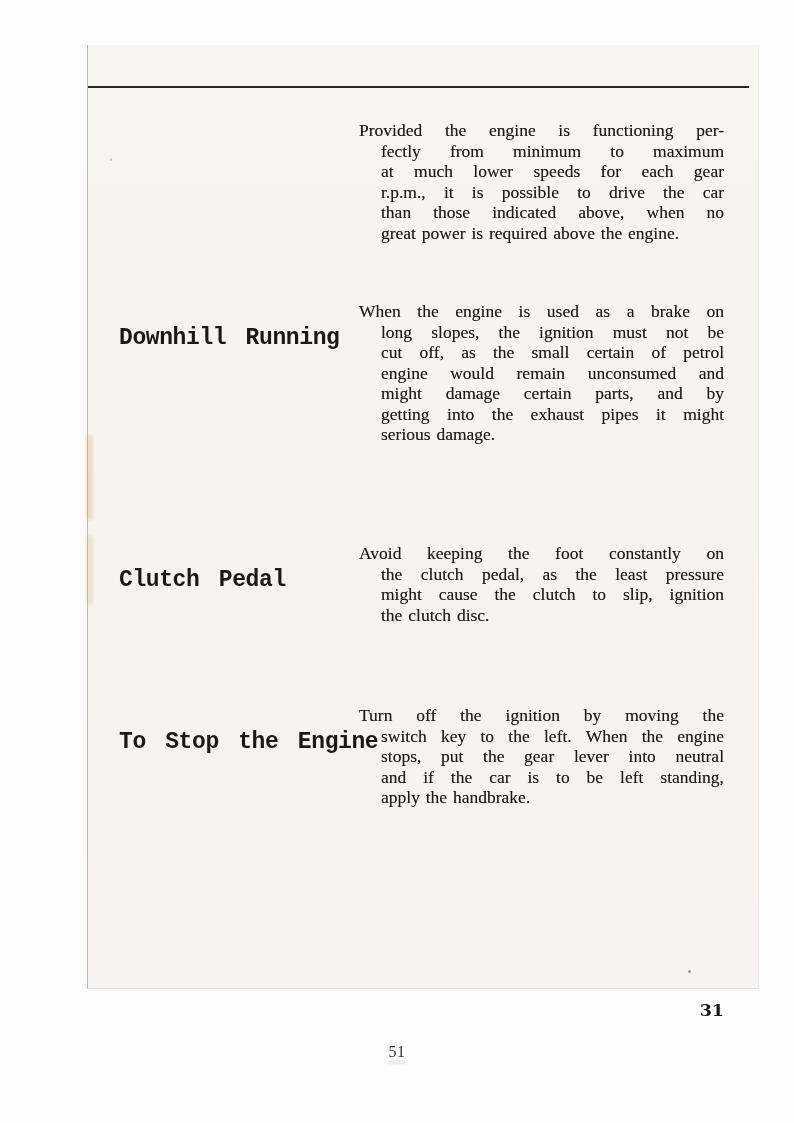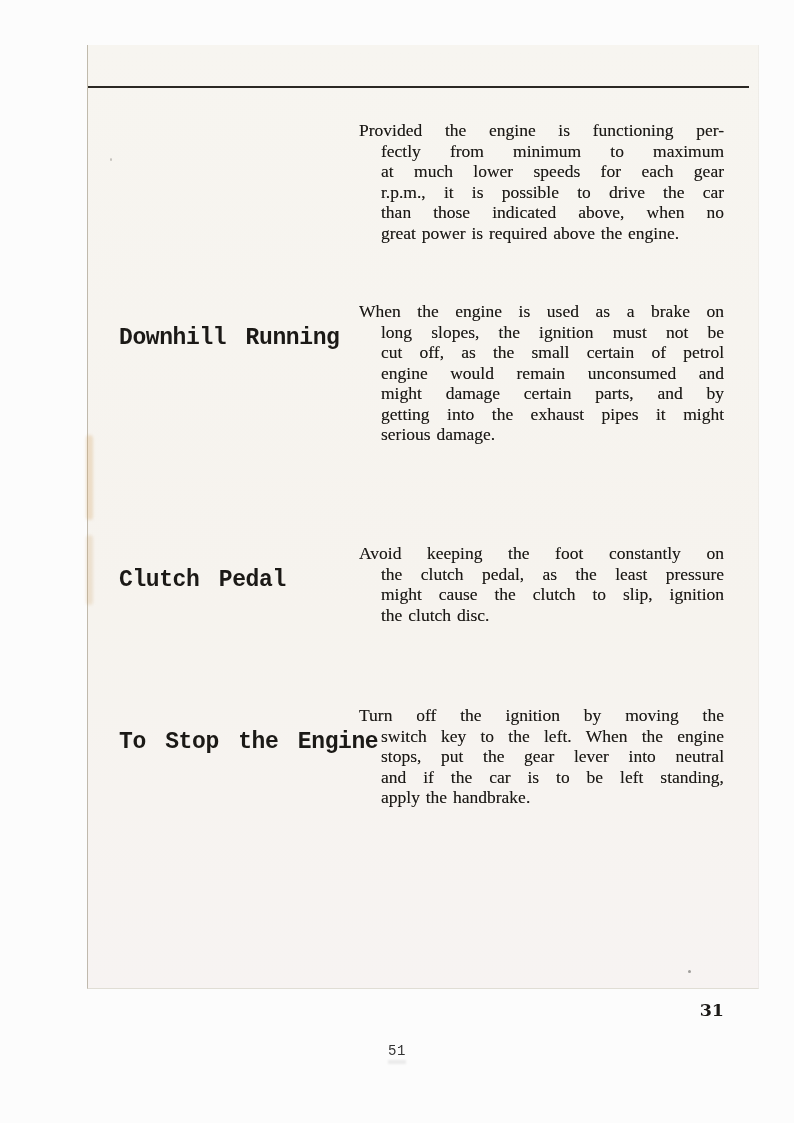--- a/index.html
+++ b/index.html
@@ -119,22 +119,22 @@
     background: rgba(120, 115, 110, 0.4);
     border-radius: 50%;
   }
   
   .footer-no {
     position: absolute;
     left: 0;
     top: 1043px;
     width: 794px;
     text-align: center;
-    font-family: Liberation Mono, monospace;
-    font-size: 14px;
+    font-family: Liberation Serif, serif;
+    font-size: 16px;
     letter-spacing: 0.5px;
     color: var(--footer_ink, #333333);
   }
   .footer-smear {
     position: absolute;
     left: 388px;
     top: 1060px;
     width: 18px;
     height: 4px;
     background: rgba(0, 0, 0, 0.07);

